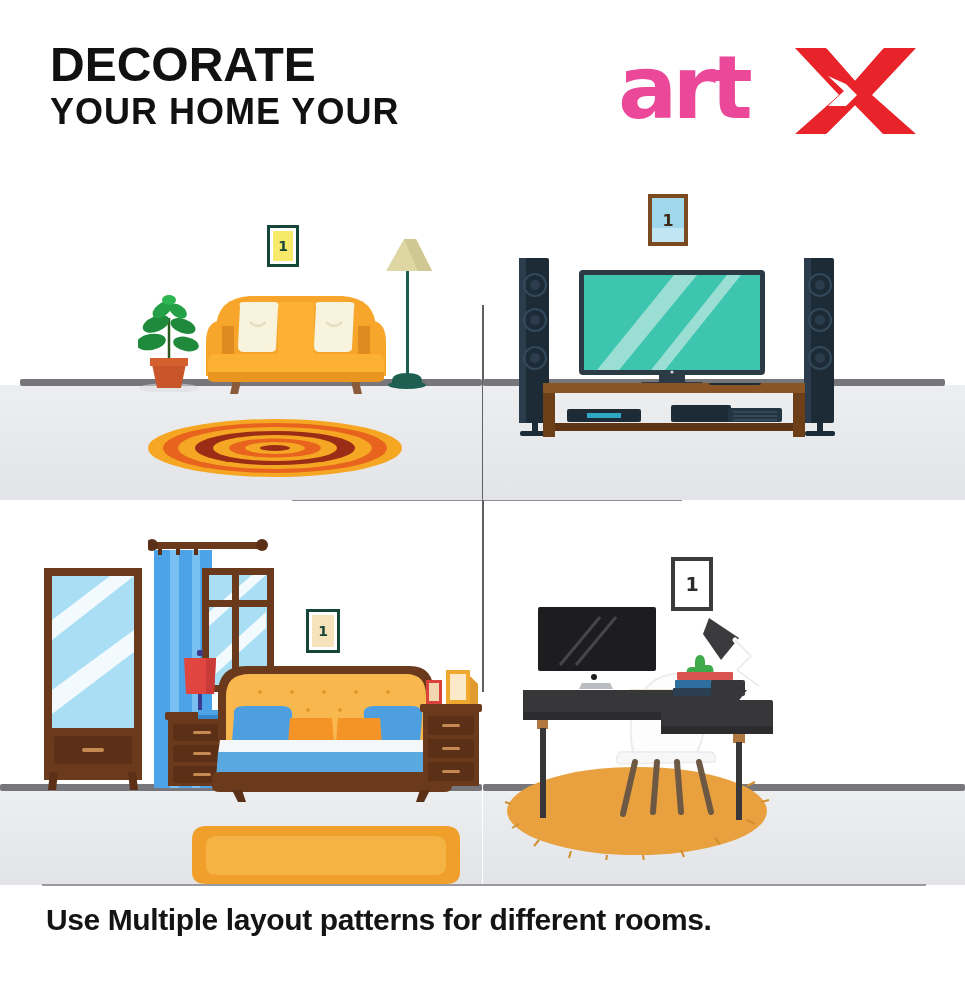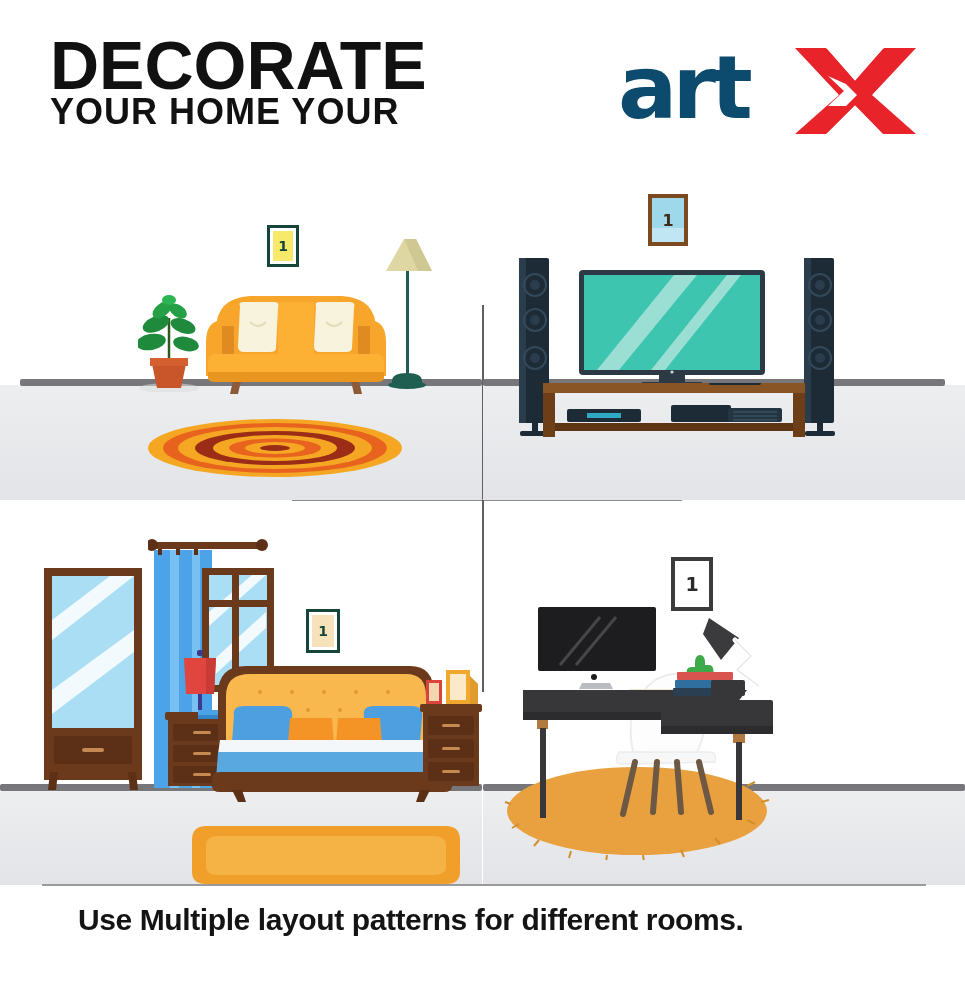--- a/index.html
+++ b/index.html
@@ -8,27 +8,27 @@
     font-family:"Liberation Sans", sans-serif; overflow:hidden; position:relative;
   }
   #stage { position:relative; width:965px; height:1000px; background:#fff; }
 
   
   .header { position:absolute; left:0; top:0; width:965px; height:175px; }
   .headline {
     position:absolute; left:50px; top:38px;
     font-weight:bold; letter-spacing:-1px; color:#111111;
   }
-  .headline .l1 { font-size:68px; line-height:54px; letter-spacing:0px; display:block; }
+  .headline .l1 { font-size:48px; line-height:54px; letter-spacing:0px; display:block; }
   .headline .l2 { font-size:36px; line-height:40px; letter-spacing:1px; display:block; }
 
   .logo { position:absolute; left:618px; top:40px; width:300px; height:105px; }
   .logo-art {
     position:absolute; left:0; top:0; font-size:88px; line-height:96px;
-    font-weight:bold; color:#0c4a6e; letter-spacing:-5px;
+    font-weight:bold; color:#ec4899; letter-spacing:-5px;
     font-family:"DejaVu Sans", sans-serif;
   }
   .logo-x {
     position:absolute; left:175px; top:5px; width:125px; height:92px;
   }
 
   
   .scene { position:absolute; overflow:hidden; }
 
   
@@ -46,21 +46,20 @@
   .frame .mat { position:absolute; inset:0; }
   .frame .art { position:absolute; display:flex; align-items:center; justify-content:center;
                 font-weight:bold; font-family:"DejaVu Sans", sans-serif; }
 
   
   .footer-line { position:absolute; left:42px; top:884px; width:884px; height:2px; background:#9a9a9e; }
   .footer-text {
     position:absolute; left:46px; top:903px; width:880px;
     font-size:30px; font-weight:bold; color:#141414; letter-spacing:-0.4px;
     font-family:"Liberation Sans", sans-serif;
-    margin-left:32px;
   }
 </style>
 </head>
 <body>
 
 <div id="stage">
 
   <div class="header">
     <div class="headline">
       <span class="l1">DECORATE</span>

